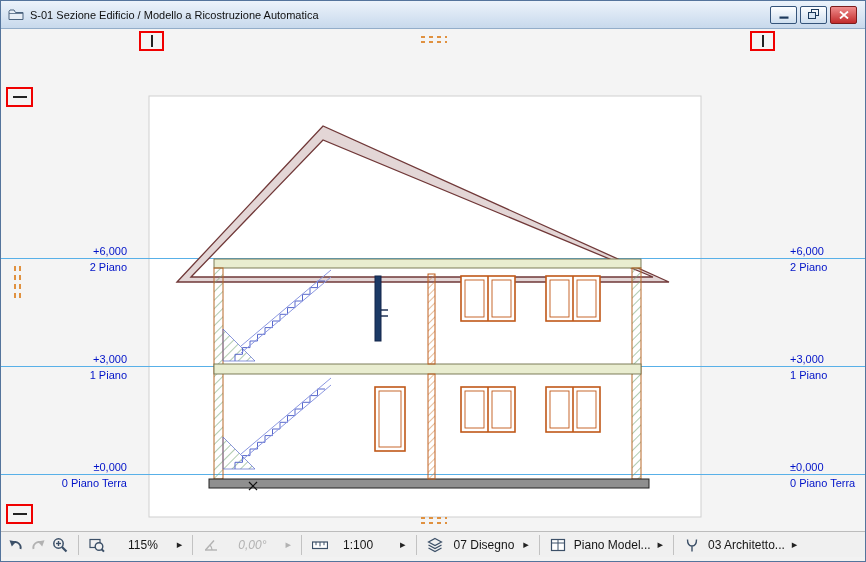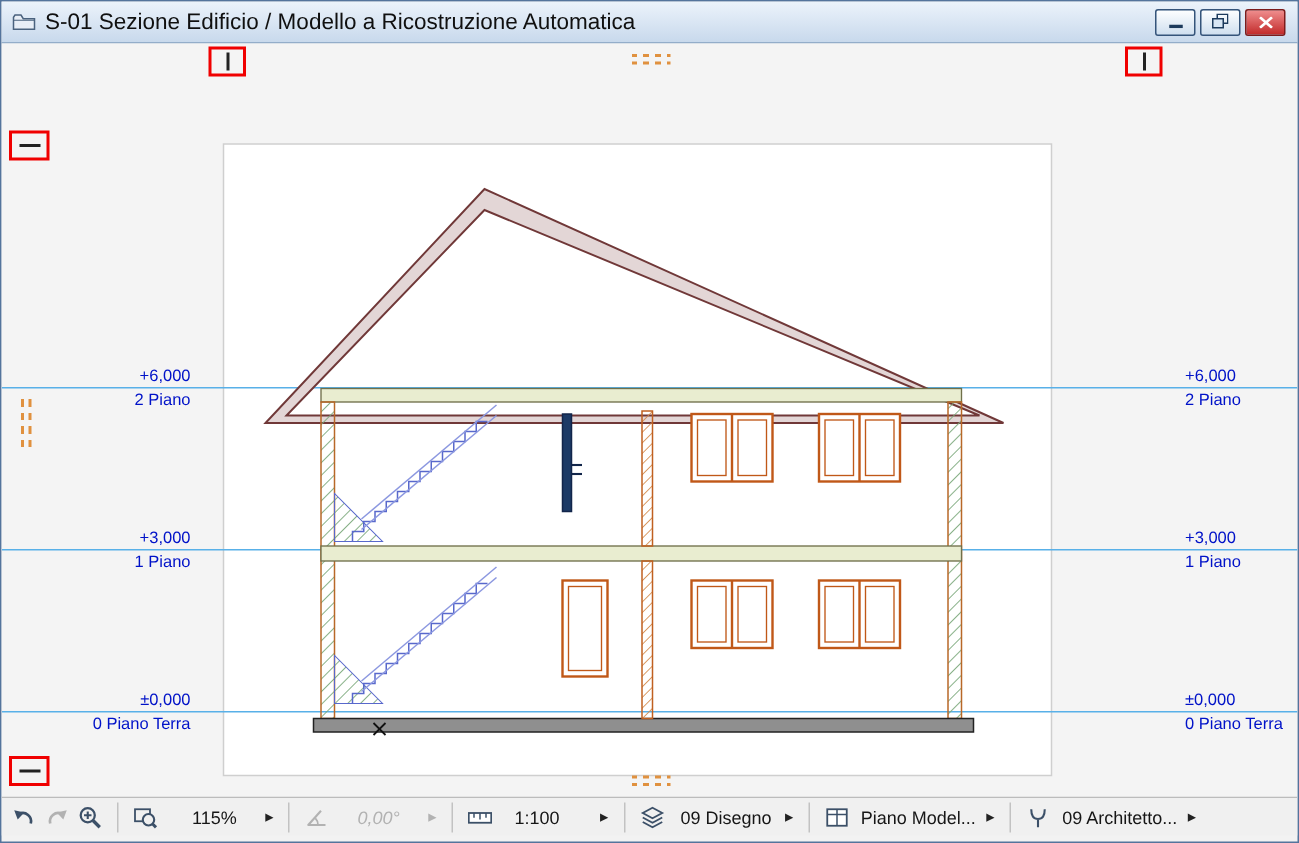--- a/index.html
+++ b/index.html
@@ -9,21 +9,21 @@
     font-family:"Liberation Sans",sans-serif;
     border:1px solid #54749c;background:#f2f2f2;
   }
   
   .titlebar{
     height:28px;display:flex;align-items:center;padding:0 5px;
     background:linear-gradient(#ecf3fb,#c8d9ec);
     border-bottom:1px solid #93adc9;
   }
   .title-icon{display:flex;align-items:center;margin-left:2px;}
-  .title-text{font-size:15px;color:#101010;margin-left:6px;flex:1;white-space:nowrap;overflow:hidden;}
+  .title-text{font-size:11px;color:#101010;margin-left:6px;flex:1;white-space:nowrap;overflow:hidden;}
   .win-buttons{display:flex;gap:3px;margin-right:3px;}
   .win-btn{
     width:27px;height:18px;border:1px solid #35547a;border-radius:2px;
     background:linear-gradient(#fdfeff,#cfdfef);
     display:flex;align-items:center;justify-content:center;cursor:pointer;padding:0;
   }
   .win-btn.close{background:linear-gradient(#ef8d8d,#c22b2b);border-color:#7c1c1c;}
   
   .canvas{position:relative;height:502px;background:#f4f4f4;overflow:hidden;}
   .canvas svg.drawing{position:absolute;left:0;top:0;}
@@ -283,21 +283,21 @@
     <button class="tb-arrow">▸</button>
     <div class="sep"></div>
     <button class="tb-btn">
       <svg width="16" height="16" viewBox="0 0 16 16">
         <polygon points="8,1.5 14.5,5 8,8.5 1.5,5" fill="none" stroke="currentColor" stroke-width="1.2"></polygon>
         <polyline points="1.5,8 8,11.5 14.5,8" fill="none" stroke="currentColor" stroke-width="1.2"></polyline>
         <polyline points="1.5,11 8,14.5 14.5,11" fill="none" stroke="currentColor" stroke-width="1.2"></polyline>
       </svg>
     </button>
     <span class="spacer" style="width:8px"></span>
-    <span class="tb-val">09 Disegno</span>
+    <span class="tb-val">07 Disegno</span>
     <span class="spacer" style="width:6px"></span>
     <button class="tb-arrow">▸</button>
     <div class="sep"></div>
     <button class="tb-btn">
       <svg width="16" height="16" viewBox="0 0 16 16">
         <rect x="1.5" y="2.5" width="13" height="11" fill="#fff" stroke="currentColor" stroke-width="1.2"></rect>
         <line x1="1.5" y1="6" x2="14.5" y2="6" stroke="currentColor" stroke-width="1"></line>
         <line x1="8" y1="2.5" x2="8" y2="13.5" stroke="currentColor" stroke-width="1"></line>
       </svg>
     </button>
@@ -305,17 +305,17 @@
     <span class="tb-val">Piano Model...</span>
     <span class="spacer" style="width:4px"></span>
     <button class="tb-arrow">▸</button>
     <div class="sep"></div>
     <button class="tb-btn">
       <svg width="16" height="16" viewBox="0 0 16 16">
         <path d="M8 14.5 V9 M8 9 C5 9 3.5 7 3.5 2.5 M8 9 C11 9 12.5 7 12.5 2.5" fill="none" stroke="currentColor" stroke-width="1.4"></path>
       </svg>
     </button>
     <span class="spacer" style="width:5px"></span>
-    <span class="tb-val">09 Architetto...</span>
+    <span class="tb-val">03 Architetto...</span>
     <span class="spacer" style="width:4px"></span>
     <button class="tb-arrow">▸</button>
   </div>
 </div>
 
 </body></html>

